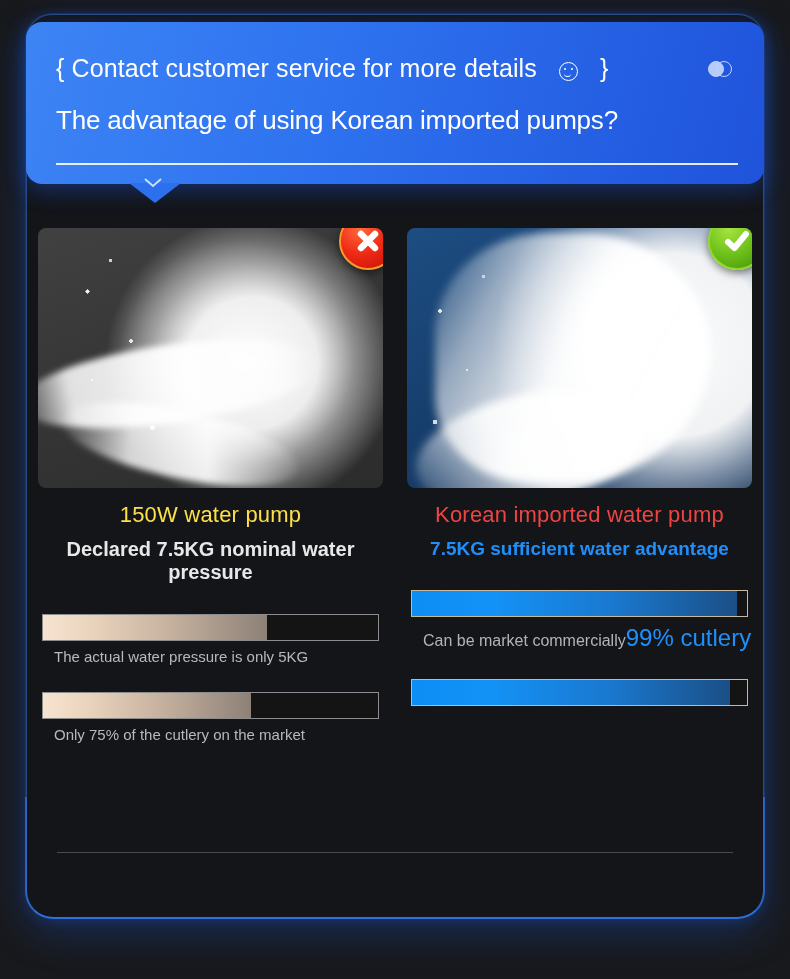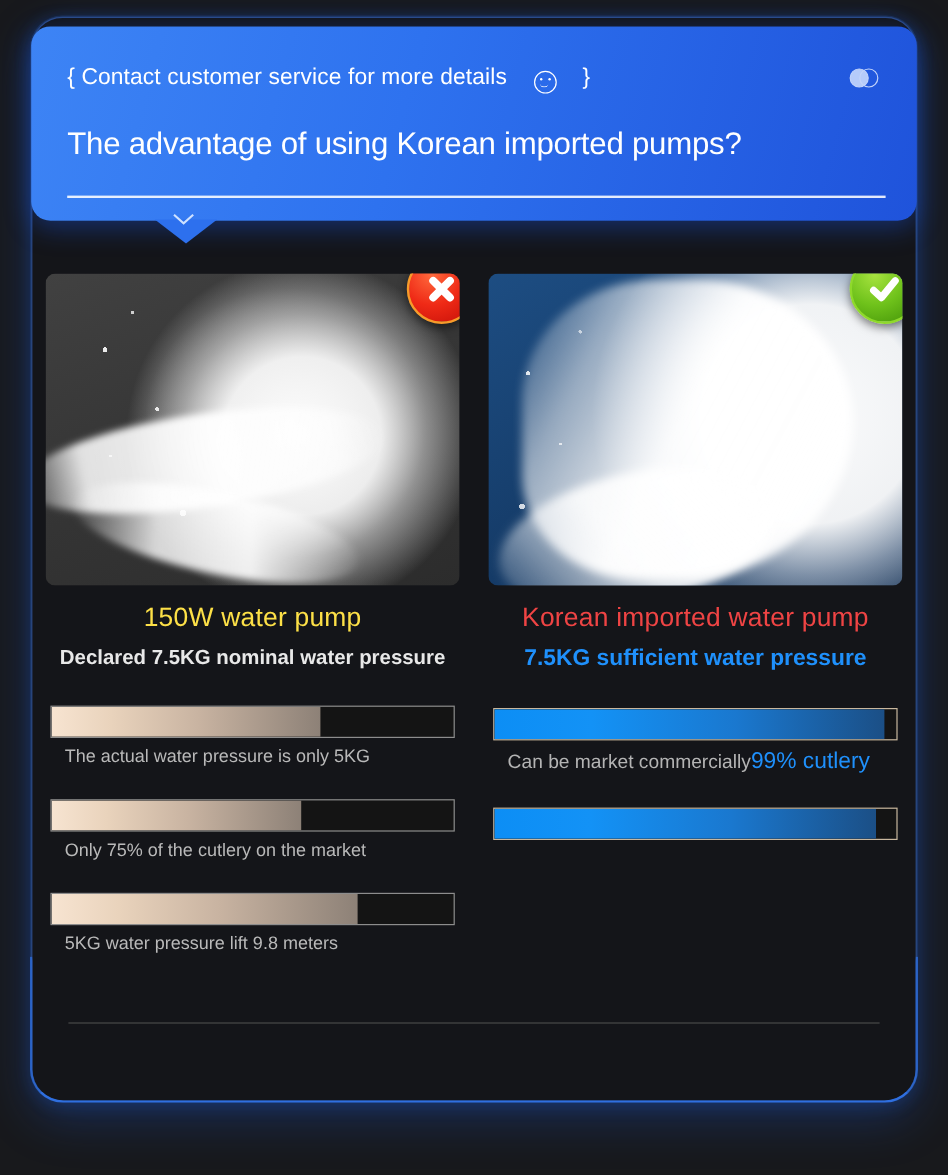--- a/index.html
+++ b/index.html
@@ -64,21 +64,21 @@
   .header-top {
     position: absolute;
     left: 30px;
     top: 32px;
     right: 30px;
     display: flex;
     align-items: center;
     justify-content: space-between;
   }
   .header-kicker {
-    font-size: 19px;
+    font-size: 25px;
     color: #ffffff;
     letter-spacing: 0.1px;
     white-space: nowrap;
     display: flex;
     align-items: center;
     gap: 22px;
   }
   .smiley {
     display: inline-block;
     width: 19px; height: 19px;
@@ -282,21 +282,21 @@
     text-align: center;
     font-size: 22px;
     letter-spacing: 0.2px;
   }
   .cap-main.bad { color: #fde047; }
   .cap-main.good { color: #ef4444; }
 
   .cap-sub {
     margin-top: 10px;
     text-align: center;
-    font-size: 17px;
+    font-size: 20px;
     font-weight: bold;
   }
   .cap-sub.bad { color: #e8e8e8; }
   .cap-sub.good { color: #1f90fb; font-size: 19px; }
 
   
   .metrics { margin-top: 30px; padding: 0 4px; }
   .metric { margin-bottom: 27px; }
   .metric:last-child { margin-bottom: 0; }
 
@@ -319,21 +319,21 @@
 
   .metric-label {
     margin-top: 7px;
     font-size: 15px;
     color: #b9b9b9;
     white-space: nowrap;
     margin-left: 12px;
   }
   .col.right .metric-label { font-size: 14px; color: #b4b4b4; display: block; }
   .metric-label .hl { color: #1f90fb; }
-  .metric-label .hl.big { font-size: 19px; text-align: right; }
+  .metric-label .hl.big { font-size: 24px; text-align: right; }
   .metric-label .hl.mid { font-size: 17px; }
 
   .col.right .metric-label.r1 { text-align: left; }
   .col.right .metric-label.r2 { font-size: 16px; }
   .col.right .metric-label.r3 { font-size: 14px; }
 
   
   .bottom-rule {
     position: absolute;
     left: 57px;
@@ -397,43 +397,37 @@
             <div class="fill bad" id="lf0" style="width: 67%;"></div>
           </div>
           <div class="metric-label">The actual water pressure is only 5KG</div>
         </div>
         <div class="metric">
           <div class="track">
             <div class="fill bad" id="lf1" style="width: 62%;"></div>
           </div>
           <div class="metric-label">Only 75% of the cutlery on the market</div>
         </div>
-        <div class="metric">
-          <div class="track">
-            <div class="fill bad" id="lf2" style="width: 76%;"></div>
-          </div>
-          <div class="metric-label">5KG water pressure lift 9.8 meters</div>
-        </div>
       </div>
     </div>
 
     <div class="col right">
       <div class="photo good">
         <div class="spray"></div>
         <div class="spray2"></div>
         <div class="drops"></div>
         <div class="badge check">
           <svg width="32" height="32" viewBox="0 0 32 32">
             <path d="M7 17 L13.5 23 L25 9" fill="none" stroke="#ffffff" stroke-width="6" stroke-linecap="round" stroke-linejoin="round"></path>
           </svg>
         </div>
       </div>
 
       <div class="cap-main good">Korean imported water pump</div>
-      <div class="cap-sub good">7.5KG sufficient water pressure</div>
+      <div class="cap-sub good">7.5KG sufficient water advantage</div>
 
       <div class="metrics">
         <div class="metric">
           <div class="track">
             <div class="fill good" id="rf1" style="width: 97%;"></div>
           </div>
           <div class="metric-label r2">
             <span>Can be market commercially</span><span class="hl big">99% cutlery</span>
           </div>
         </div>

